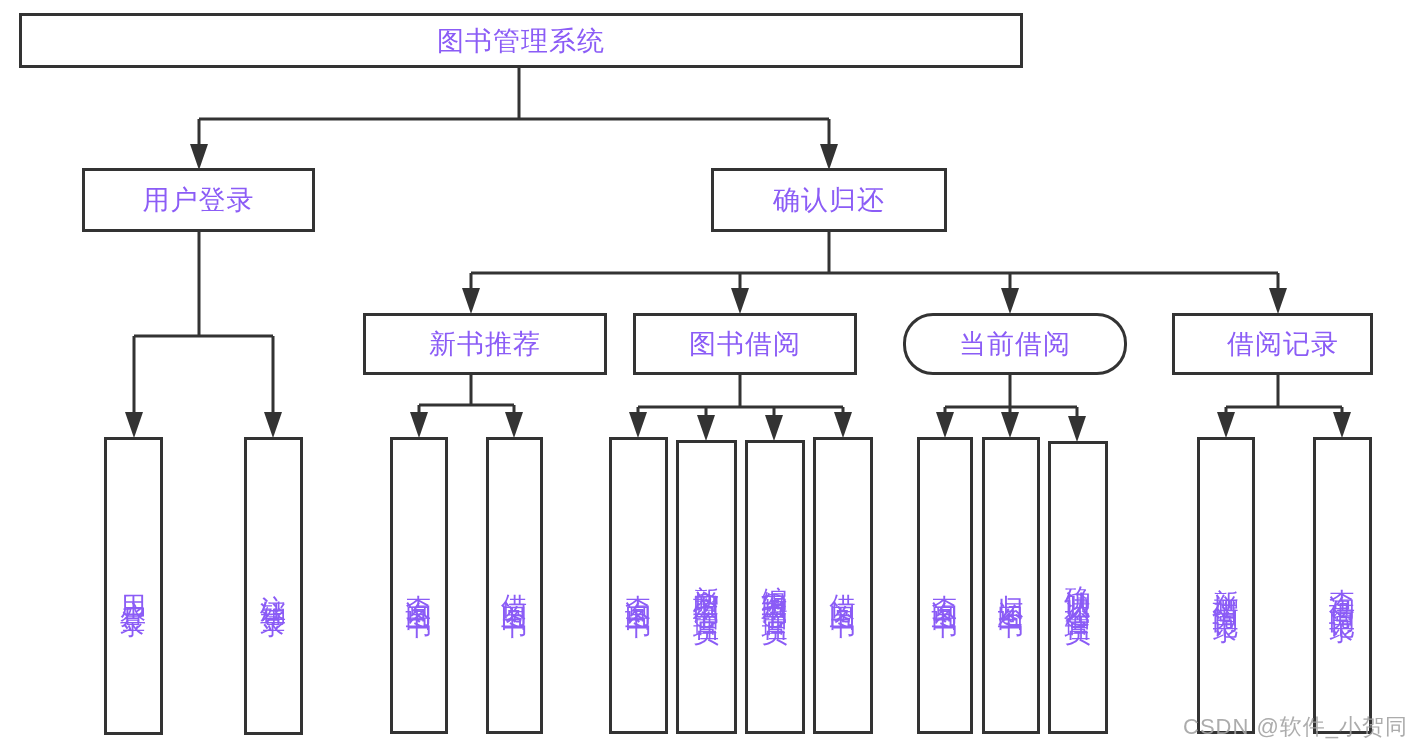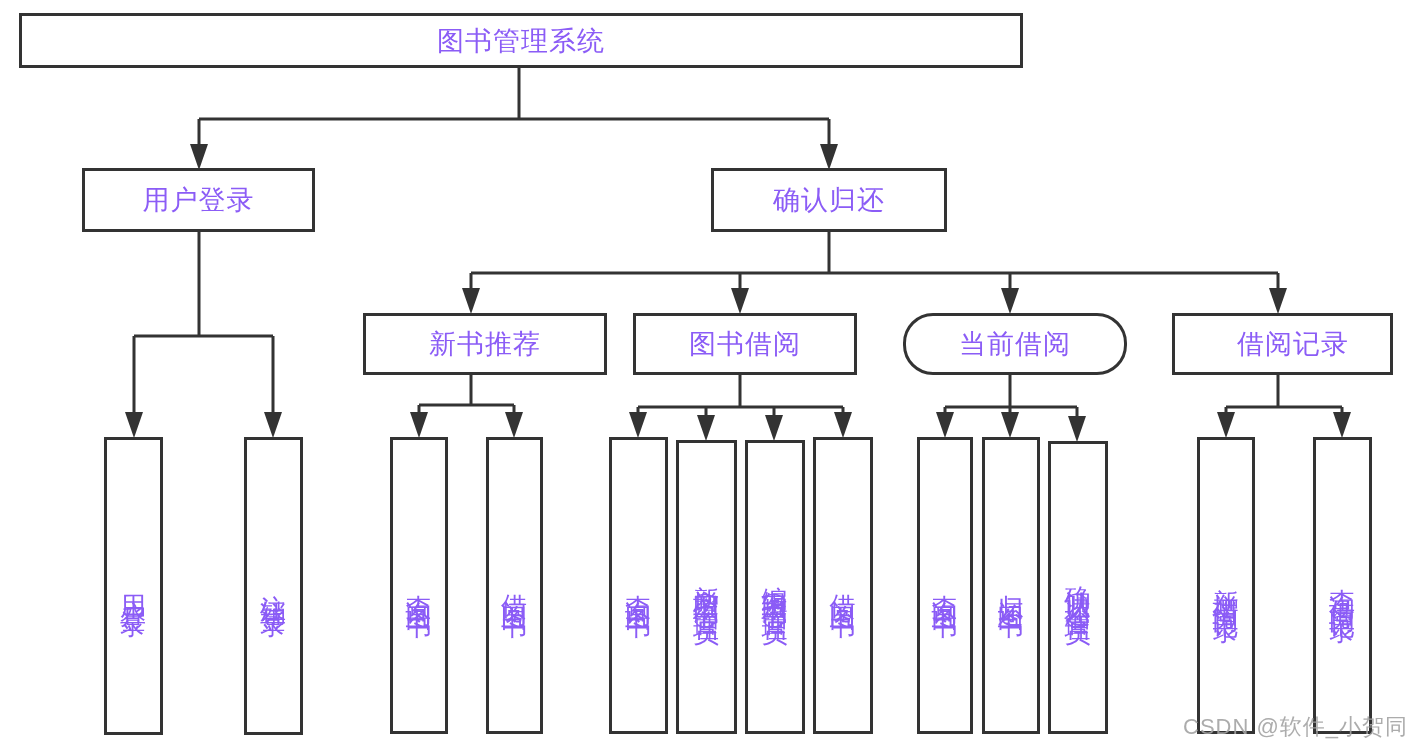--- a/index.html
+++ b/index.html
@@ -94,21 +94,21 @@
   </svg>
 
   <div class="node h-node" style="left:19px; top:13px; width:1004px; height:55px;">图书管理系统</div>
 
   <div class="node h-node" style="left:82px; top:168px; width:233px; height:64px;">用户登录</div>
   <div class="node h-node" style="left:711px; top:168px; width:236px; height:64px;">确认归还</div>
 
   <div class="node h-node" style="left:363px; top:313px; width:244px; height:62px;">新书推荐</div>
   <div class="node h-node" style="left:633px; top:313px; width:224px; height:62px;">图书借阅</div>
   <div class="node h-node" style="left:903px; top:313px; width:224px; height:62px;border-radius:30px;">当前借阅</div>
-  <div class="node h-node" style="left:1172px; top:313px; width:221px; height:62px;padding-left:21px;">借阅记录</div>
+  <div class="node h-node" style="left:1172px; top:313px; width:201px; height:62px;padding-left:21px;">借阅记录</div>
 
   <div class="node v-node" style="left:104px; top:437px; width:59px; height:298px;">用户登录</div>
   <div class="node v-node" style="left:244px; top:437px; width:59px; height:298px;">注销登录</div>
 
   <div class="node v-node" style="left:390px; top:437px; width:58px; height:297px;">查询图书</div>
   <div class="node v-node" style="left:486px; top:437px; width:57px; height:297px;">借阅图书</div>
 
   <div class="node v-node" style="left:609px; top:437px; width:59px; height:297px;">查询图书</div>
   <div class="node v-node tight" style="left:676px; top:440px; width:61px; height:294px;">新增图书（管理员）</div>
   <div class="node v-node tight" style="left:745px; top:440px; width:60px; height:294px;">编辑图书（管理员）</div>

